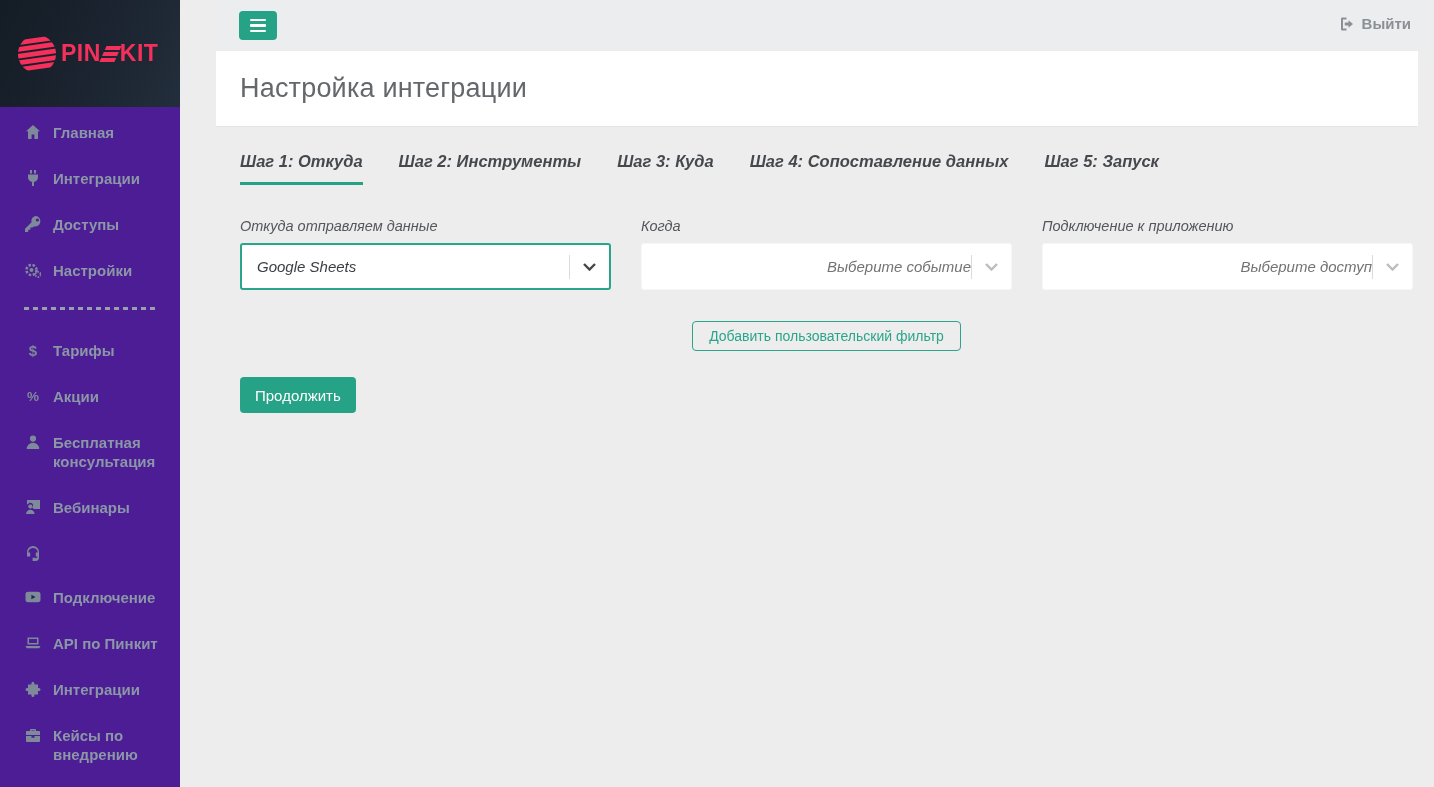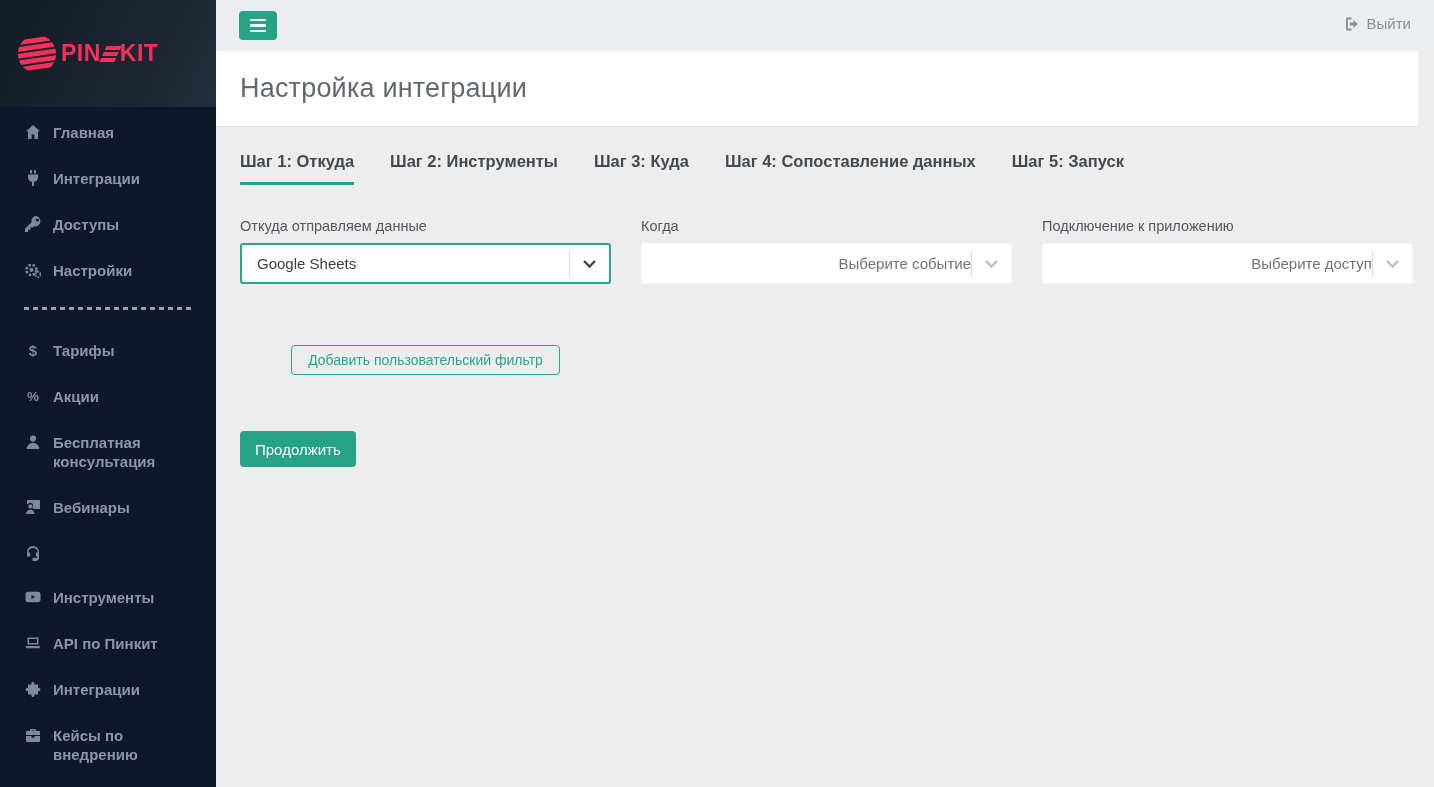--- a/index.html
+++ b/index.html
@@ -7,22 +7,22 @@
   body {
     position: relative;
     font-family: "Liberation Sans", sans-serif;
     background: #ededee;
     overflow: hidden;
     -webkit-font-smoothing: antialiased;
   }
 
   
   .sidebar {
-    position: absolute; left:0; top:0; width:216px; height:787px;
-    background:#0f172a; z-index:2;
+    position: absolute; left:0; top:0; width:180px; height:787px;
+    background:#4c1d95; z-index:2;
   }
   .logo-area {
     height:107px; display:flex; align-items:center; padding-left:17px;
     background: linear-gradient(115deg,#141c25 0%, #1b2430 55%, #232e3c 100%);
     cursor:pointer;
   }
   .logo-mark { display:flex; align-items:center; }
   .logo-word { color:#f4305b; font-weight:800; font-size:23px; letter-spacing:.5px; display:flex; align-items:center; margin-left:4px; }
   .logo-bars { display:inline-flex; flex-direction:column; gap:2.5px; margin:0 2px; transform: skewX(-24deg); }
   .logo-bars i { display:block; width:15px; height:3.6px; background:#f4305b; }
@@ -46,58 +46,58 @@
   }
   .hamburger-btn {
     position:absolute; left:23px; top:11px; width:38px; height:29px;
     background:#26a387; border:none; border-radius:4px; cursor:pointer;
     display:flex; flex-direction:column; align-items:center; justify-content:center; gap:3px;
   }
   .hamburger-btn i { display:block; width:16px; height:2.5px; background:#fff; border-radius:1px; }
   .logout {
     position:absolute; right:23px; top:15px;
     display:flex; align-items:center; gap:7px;
-    color:#8b9095; font-size:15px; font-weight:400; cursor:pointer;
+    color:#8b9095; font-size:15px; font-weight:700; cursor:pointer;
   }
   .logout svg { width:16px; height:16px; fill:currentColor; }
 
   
   .title-strip {
     position:absolute; left:216px; top:51px; right:16px; height:76px;
     background:#ffffff; border-bottom:1px solid #e3e5e6;
     display:flex; align-items:center; padding-left:24px;
   }
   .page-title { font-size:27px; font-weight:300; color:#64686c; letter-spacing:.2px; }
 
   
   .content { position:absolute; left:216px; top:127px; right:0; bottom:0; padding:25px 21px 0 24px; }
 
-  .tabs { display:flex; gap:36px; margin-bottom:33px; }
+  .tabs { display:flex; gap:36px; margin-bottom:33px;font-style:italic; }
   .tab {
     font-size:16.5px; font-weight:700; color:#45494d;
     padding-bottom:11px; border-bottom:3px solid transparent; cursor:pointer; white-space:nowrap;
   }
   .tab.active { border-bottom-color:#26a387; }
 
-  .form-row { display:flex; gap:30px; }
+  .form-row { display:flex; gap:30px;font-style:italic; }
   .field { width:371px; }
   .field-label { font-size:14.5px; color:#54575b; margin-bottom:9px; }
   .select {
-    height:41px; background:#fff; border-radius:3px; border:1px solid rgba(0,0,0,0.03);
+    height:47px; background:#fff; border-radius:3px; border:1px solid rgba(0,0,0,0.03);
     display:flex; align-items:center; cursor:pointer;
   }
   .select.selected { border:2px solid #2aa58b; }
   .select-value { flex:1; padding-left:15px; font-size:15px; color:#3b3f43; }
   .select-value.placeholder { color:#737373;text-align:right; }
   .select-sep { width:1px; height:24px; background:#d9dbdc; }
   .select-caret { width:39px; display:flex; justify-content:center; align-items:center; }
   .select-caret svg { width:13px; height:8px; stroke:#43474b; stroke-width:2.4; fill:none; }
   .select .light svg { stroke:#b9bcc0; }
 
-  .filter-row { display:flex; gap:30px; margin-top:31px;flex-direction:column; }
+  .filter-row { display:flex; gap:30px; margin-top:31px; }
   .filter-col { width:371px; display:flex; justify-content:center; }
   .filter-btn {
     height:30px; padding:0 16px; background:transparent;
     border:1px solid #2aa58b; border-radius:4px;
     color:#2aa58b; font-size:14px; font-family:inherit; cursor:pointer; white-space:nowrap;
   }
   .continue-btn {
     margin-top:26px; height:36px; padding:0 15px;
     background:#26a387; border:none; border-radius:4px;
     color:#fff; font-size:15px; font-family:inherit; cursor:pointer;
@@ -212,21 +212,21 @@
           </svg>
         </span>
     </div>
     <div class="nav-item">
       <span class="nav-icon">
           <svg viewBox="0 0 16 16">
             <rect x="0.5" y="2.8" width="15" height="10.4" rx="2.6"></rect>
             <path d="M6.4 5.8l4.2 2.2-4.2 2.2z" fill="#232d3a"></path>
           </svg>
         </span>
-      <span>Инструменты</span>
+      <span>Подключение</span>
     </div>
     <div class="nav-item">
       <span class="nav-icon">
           <svg viewBox="0 0 16 16">
             <path d="M2.5 2.5h11v7h-11zM4 4h8v4H4z" fill-rule="evenodd"></path>
             <path d="M.5 11h15l-1.2 2.2H1.7z"></path>
           </svg>
         </span>
       <span>API по Пинкит</span>
     </div>

